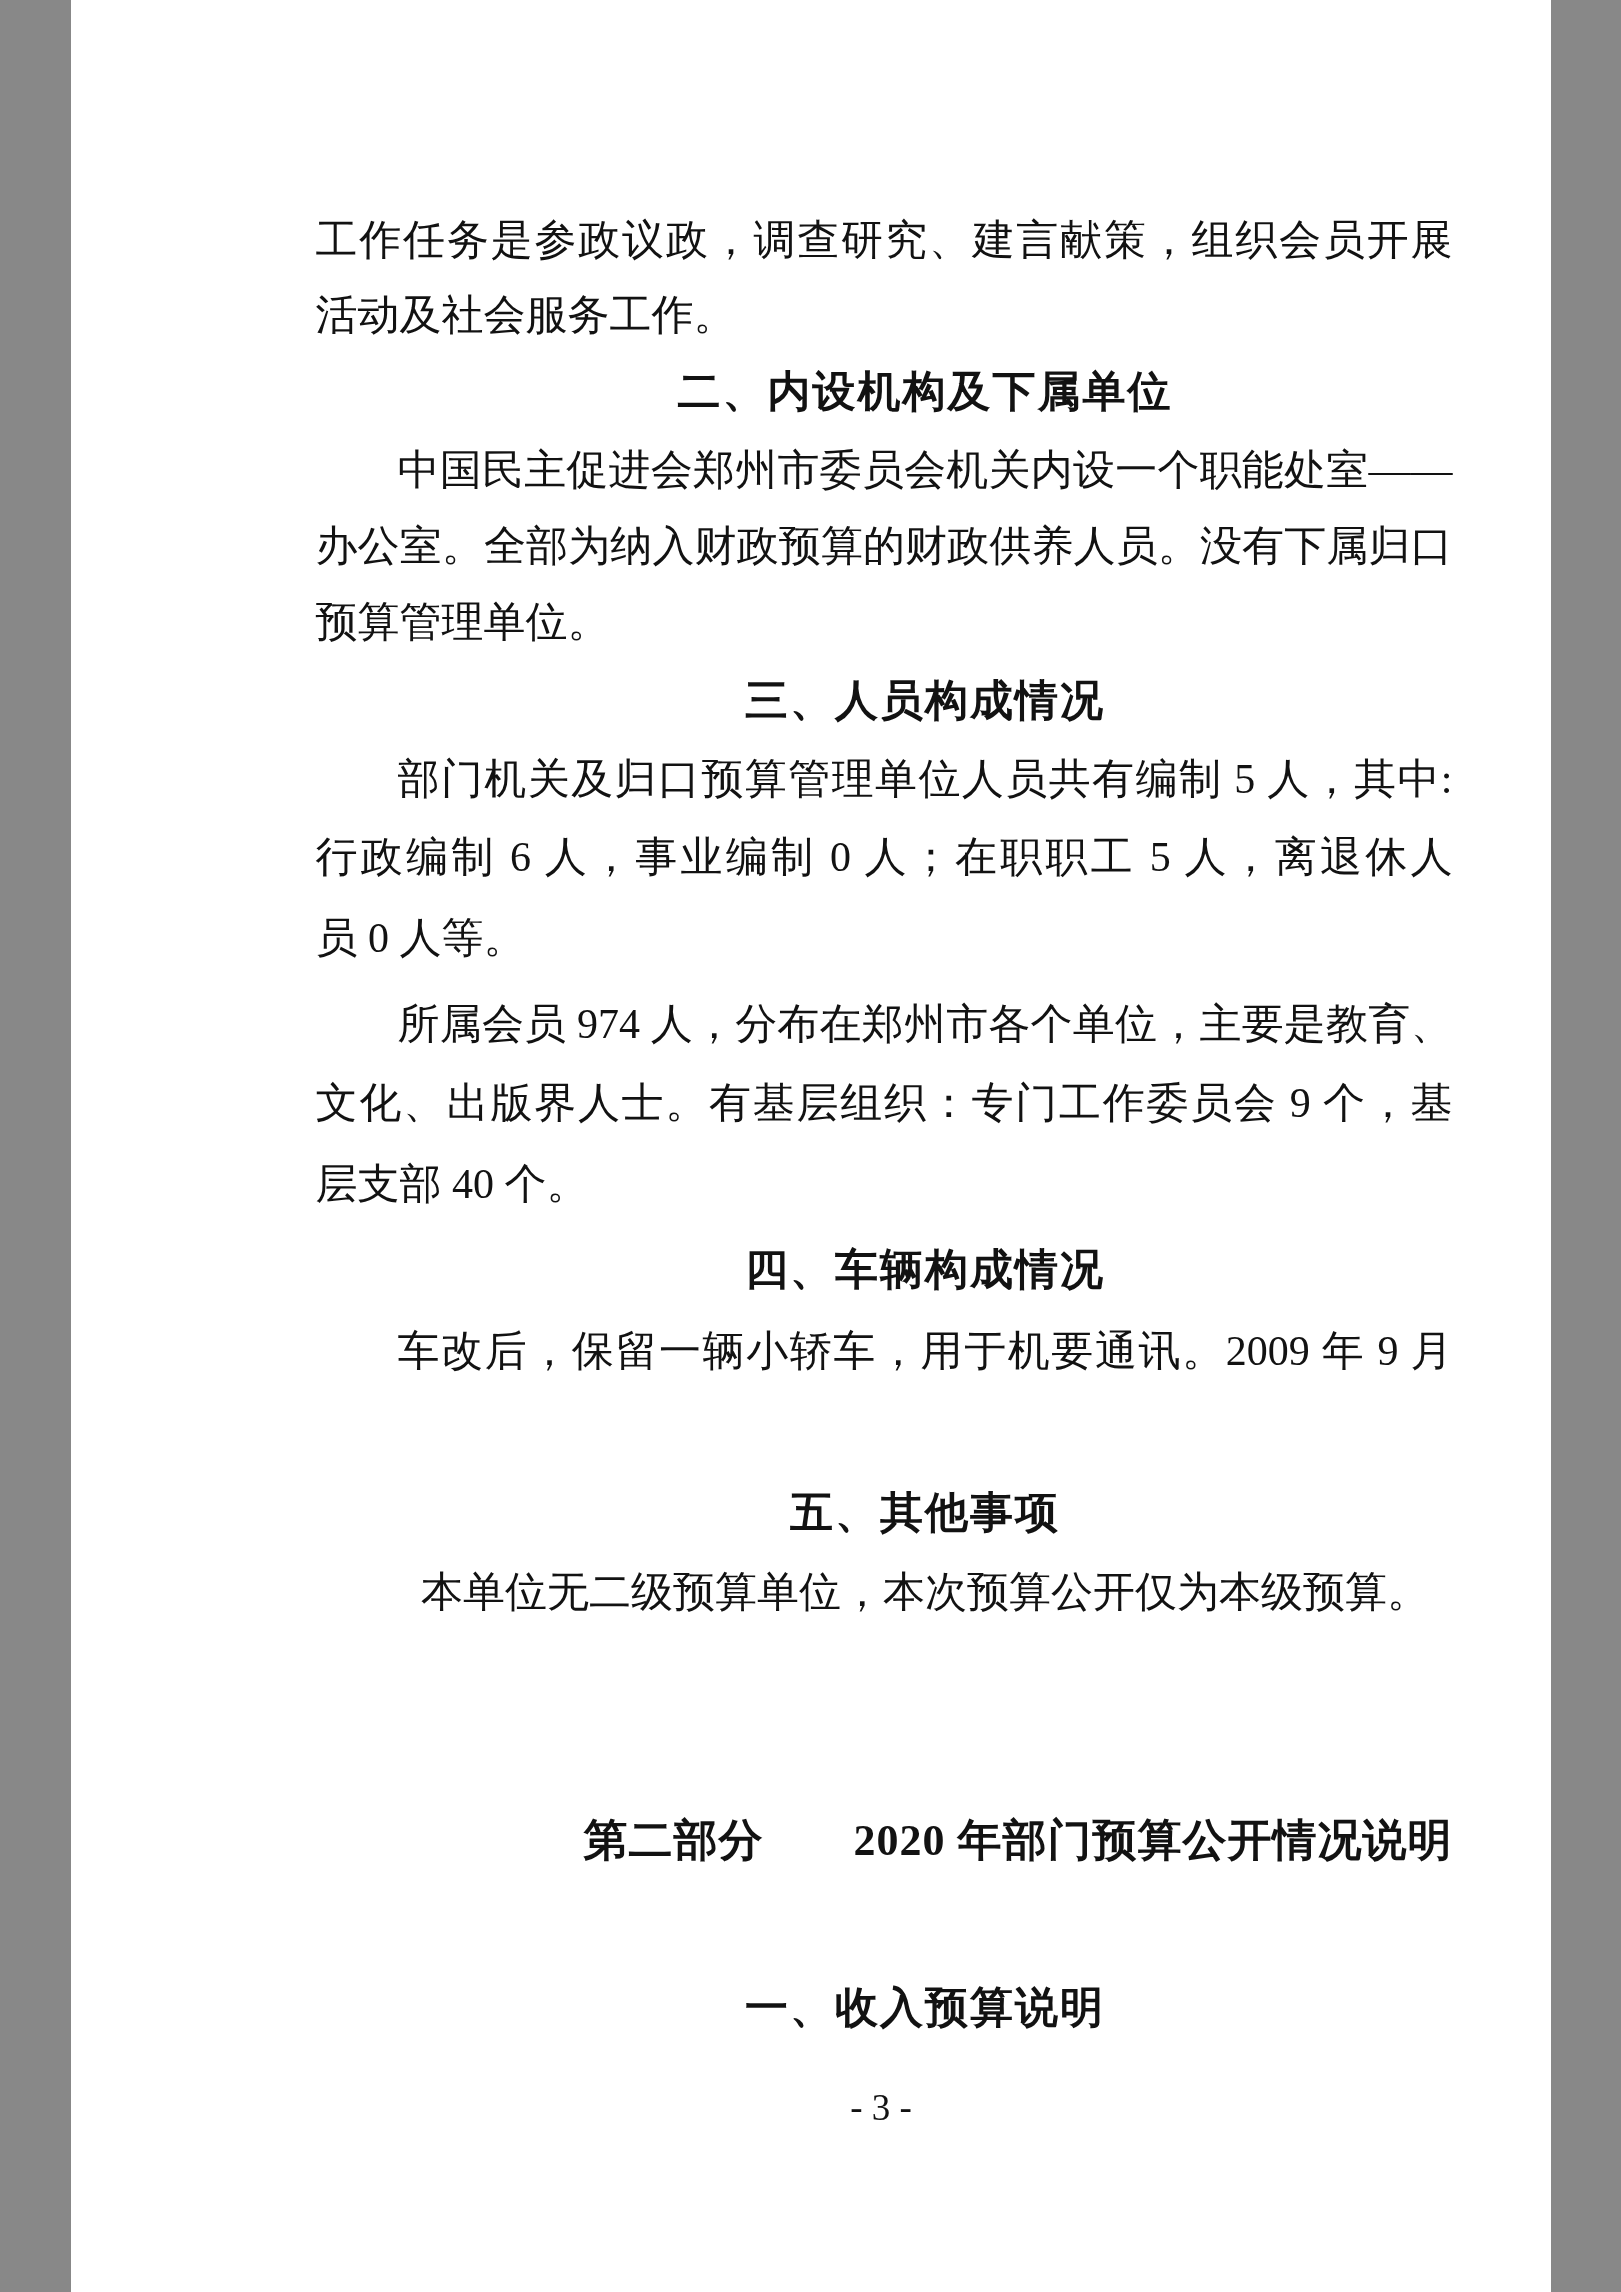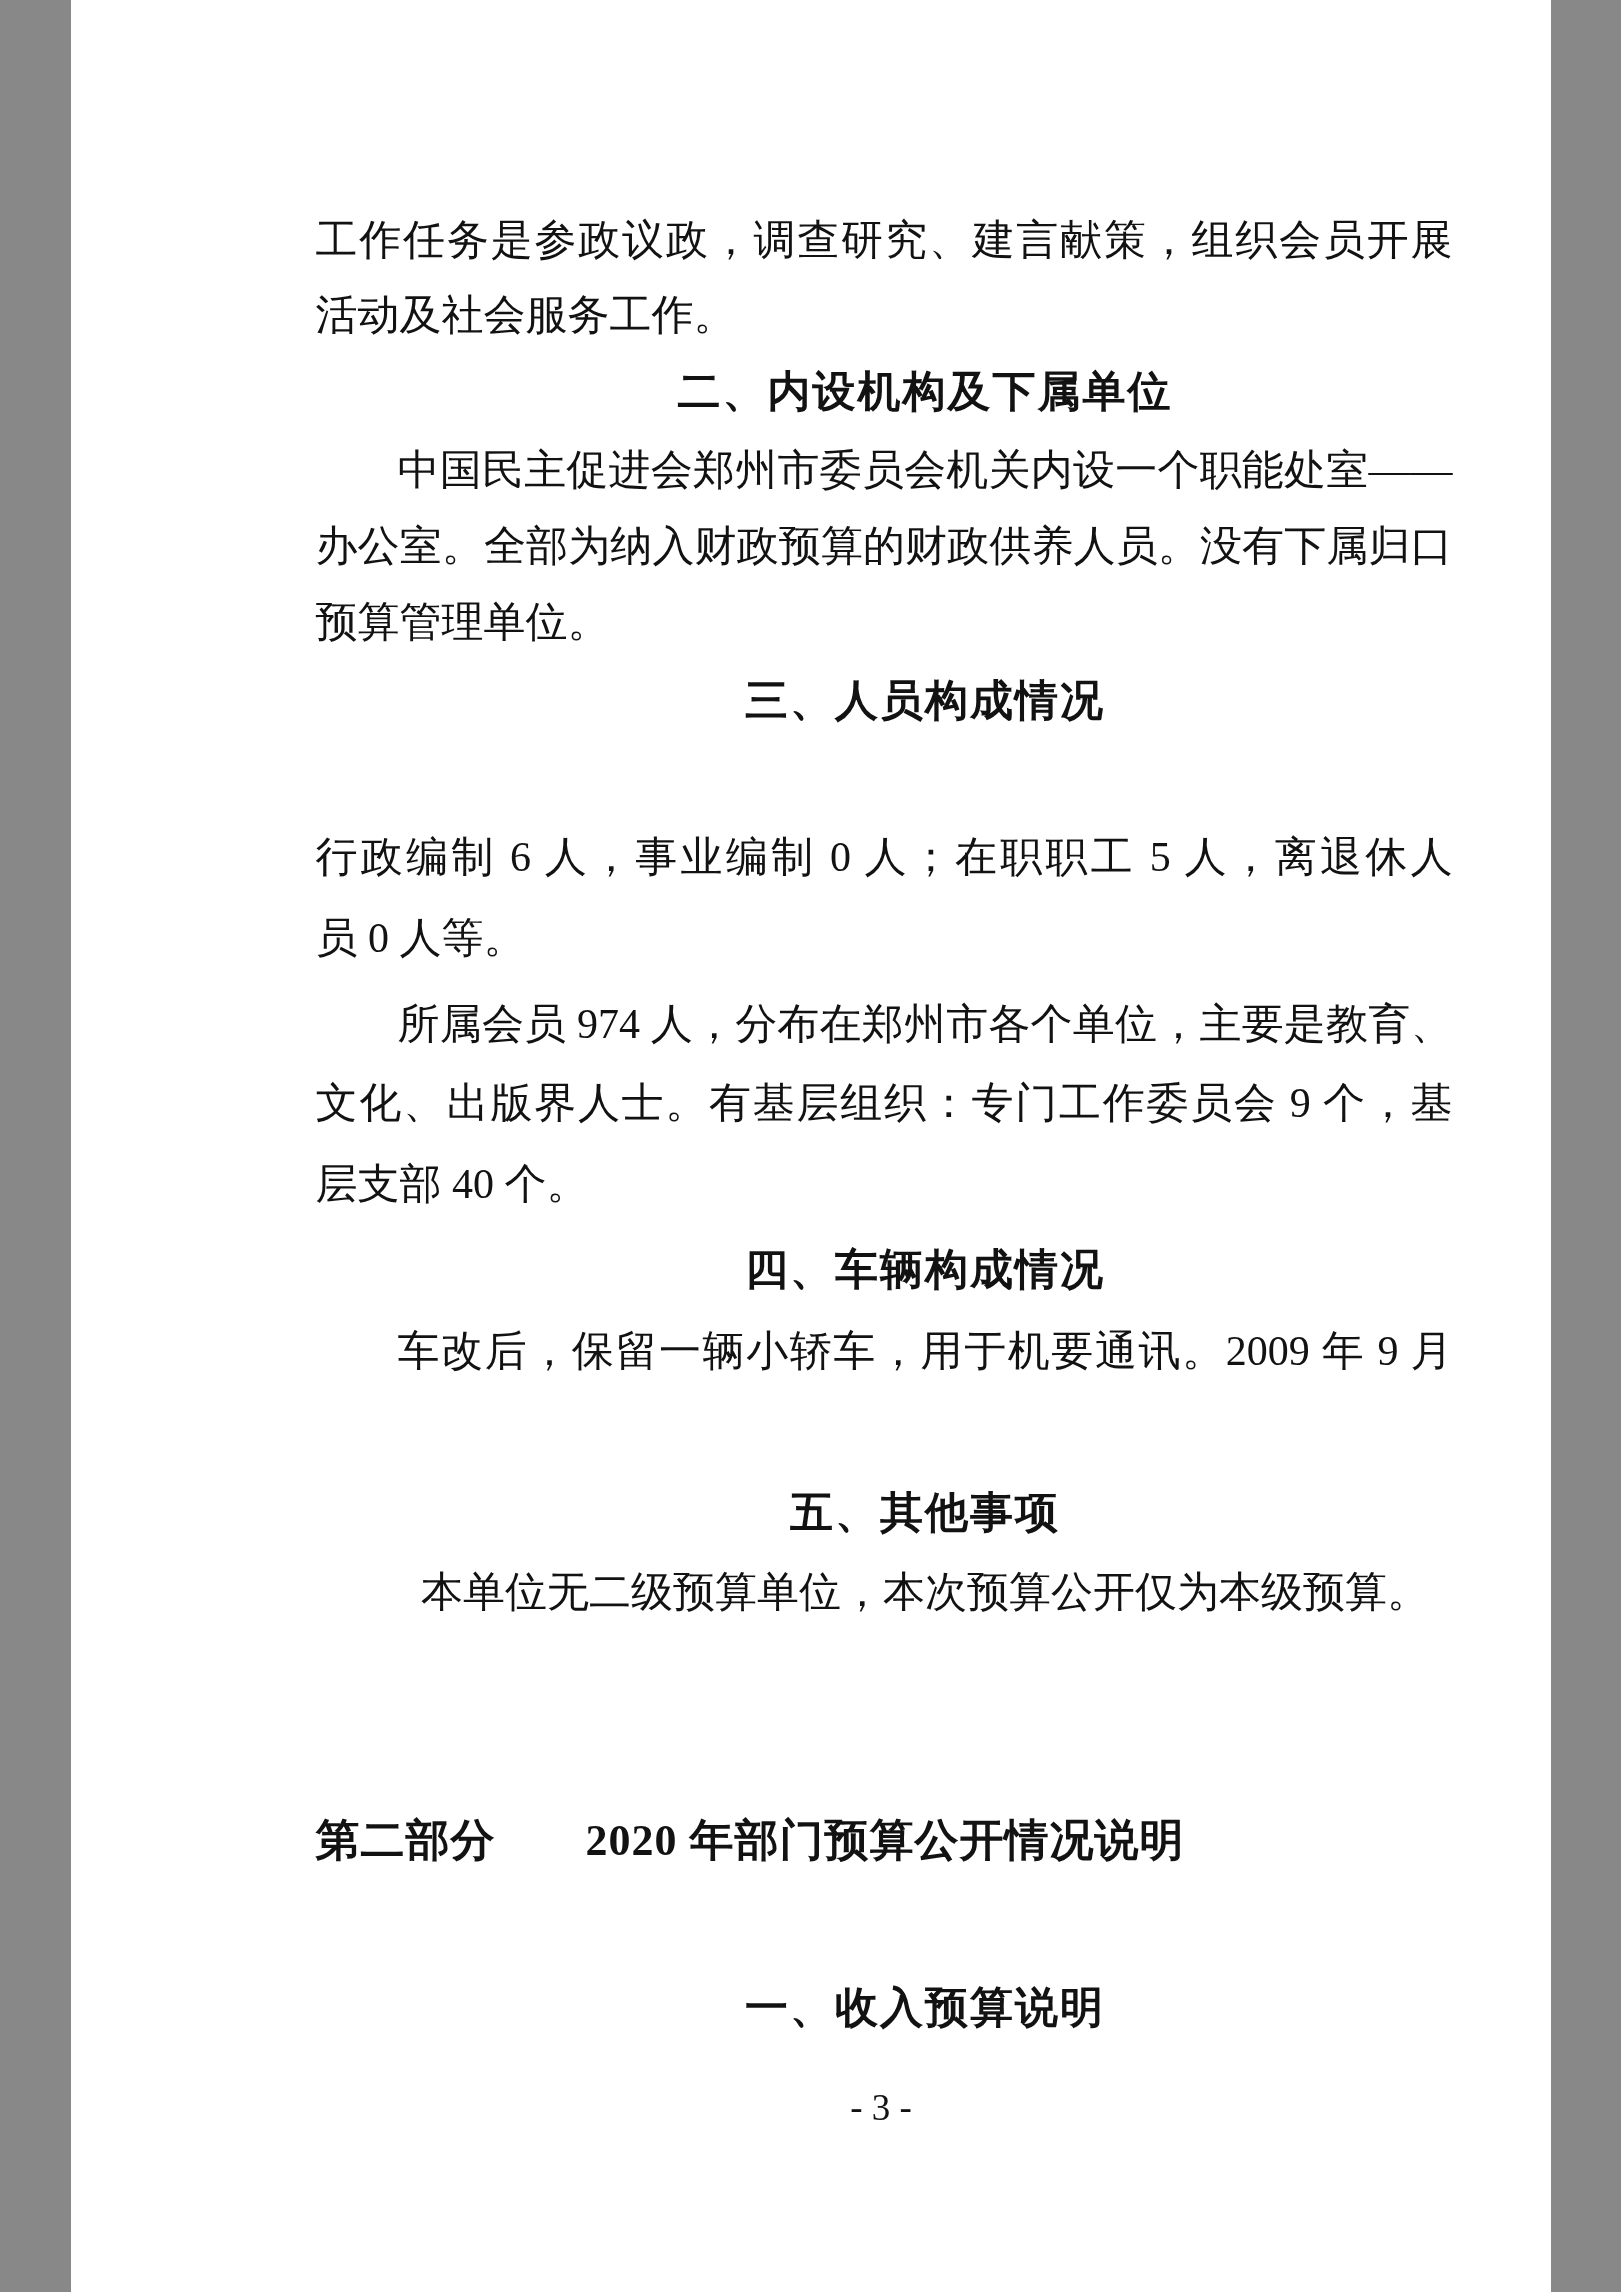--- a/index.html
+++ b/index.html
@@ -38,21 +38,21 @@
   .heading {
     font-family: "Liberation Sans", "DejaVu Sans", sans-serif;
     font-weight: bold;
     font-size: 43px;
     letter-spacing: 2px;
   }
   .part-title {
     font-family: "Liberation Serif", "DejaVu Serif", serif;
     font-weight: bold;
     font-size: 44px;
-    text-align: left;
+    text-align: right;
     letter-spacing: 1px;
   }
   .footer-pagenum {
     position: absolute;
     left: 0;
     width: 1621px;
     text-align: center;
     font-family: "Liberation Serif", "DejaVu Serif", serif;
     font-size: 37px;
     line-height: 1.2;
@@ -65,20 +65,21 @@
 
   <div class="line justify" style="top:215px">工作任务是参政议政，调查研究、建言献策，组织会员开展</div>
   <div class="line" style="top:290px">活动及社会服务工作。</div>
 
   <div class="line heading indent" style="top:366px">二、内设机构及下属单位</div>
   <div class="line justify indent" style="top:445px">中国民主促进会郑州市委员会机关内设一个职能处室——</div>
   <div class="line justify" style="top:521px">办公室。全部为纳入财政预算的财政供养人员。没有下属归口</div>
   <div class="line" style="top:597px">预算管理单位。</div>
 
   <div class="line heading indent" style="top:675px">三、人员构成情况</div>
+  <div class="line justify indent" style="top:754px">部门机关及归口预算管理单位人员共有编制 5 人，其中:</div>
   <div class="line justify" style="top:832px">行政编制 6 人，事业编制 0 人；在职职工 5 人，离退休人</div>
   <div class="line" style="top:913px">员 0 人等。</div>
   <div class="line justify indent" style="top:999px">所属会员 974 人，分布在郑州市各个单位，主要是教育、</div>
   <div class="line justify" style="top:1078px">文化、出版界人士。有基层组织：专门工作委员会 9 个，基</div>
   <div class="line" style="top:1159px">层支部 40 个。</div>
 
   <div class="line heading indent" style="top:1244px">四、车辆构成情况</div>
   <div class="line justify indent" style="top:1326px">车改后，保留一辆小轿车，用于机要通讯。2009 年 9 月</div>
 
   <div class="line heading indent" style="top:1487px">五、其他事项</div>

